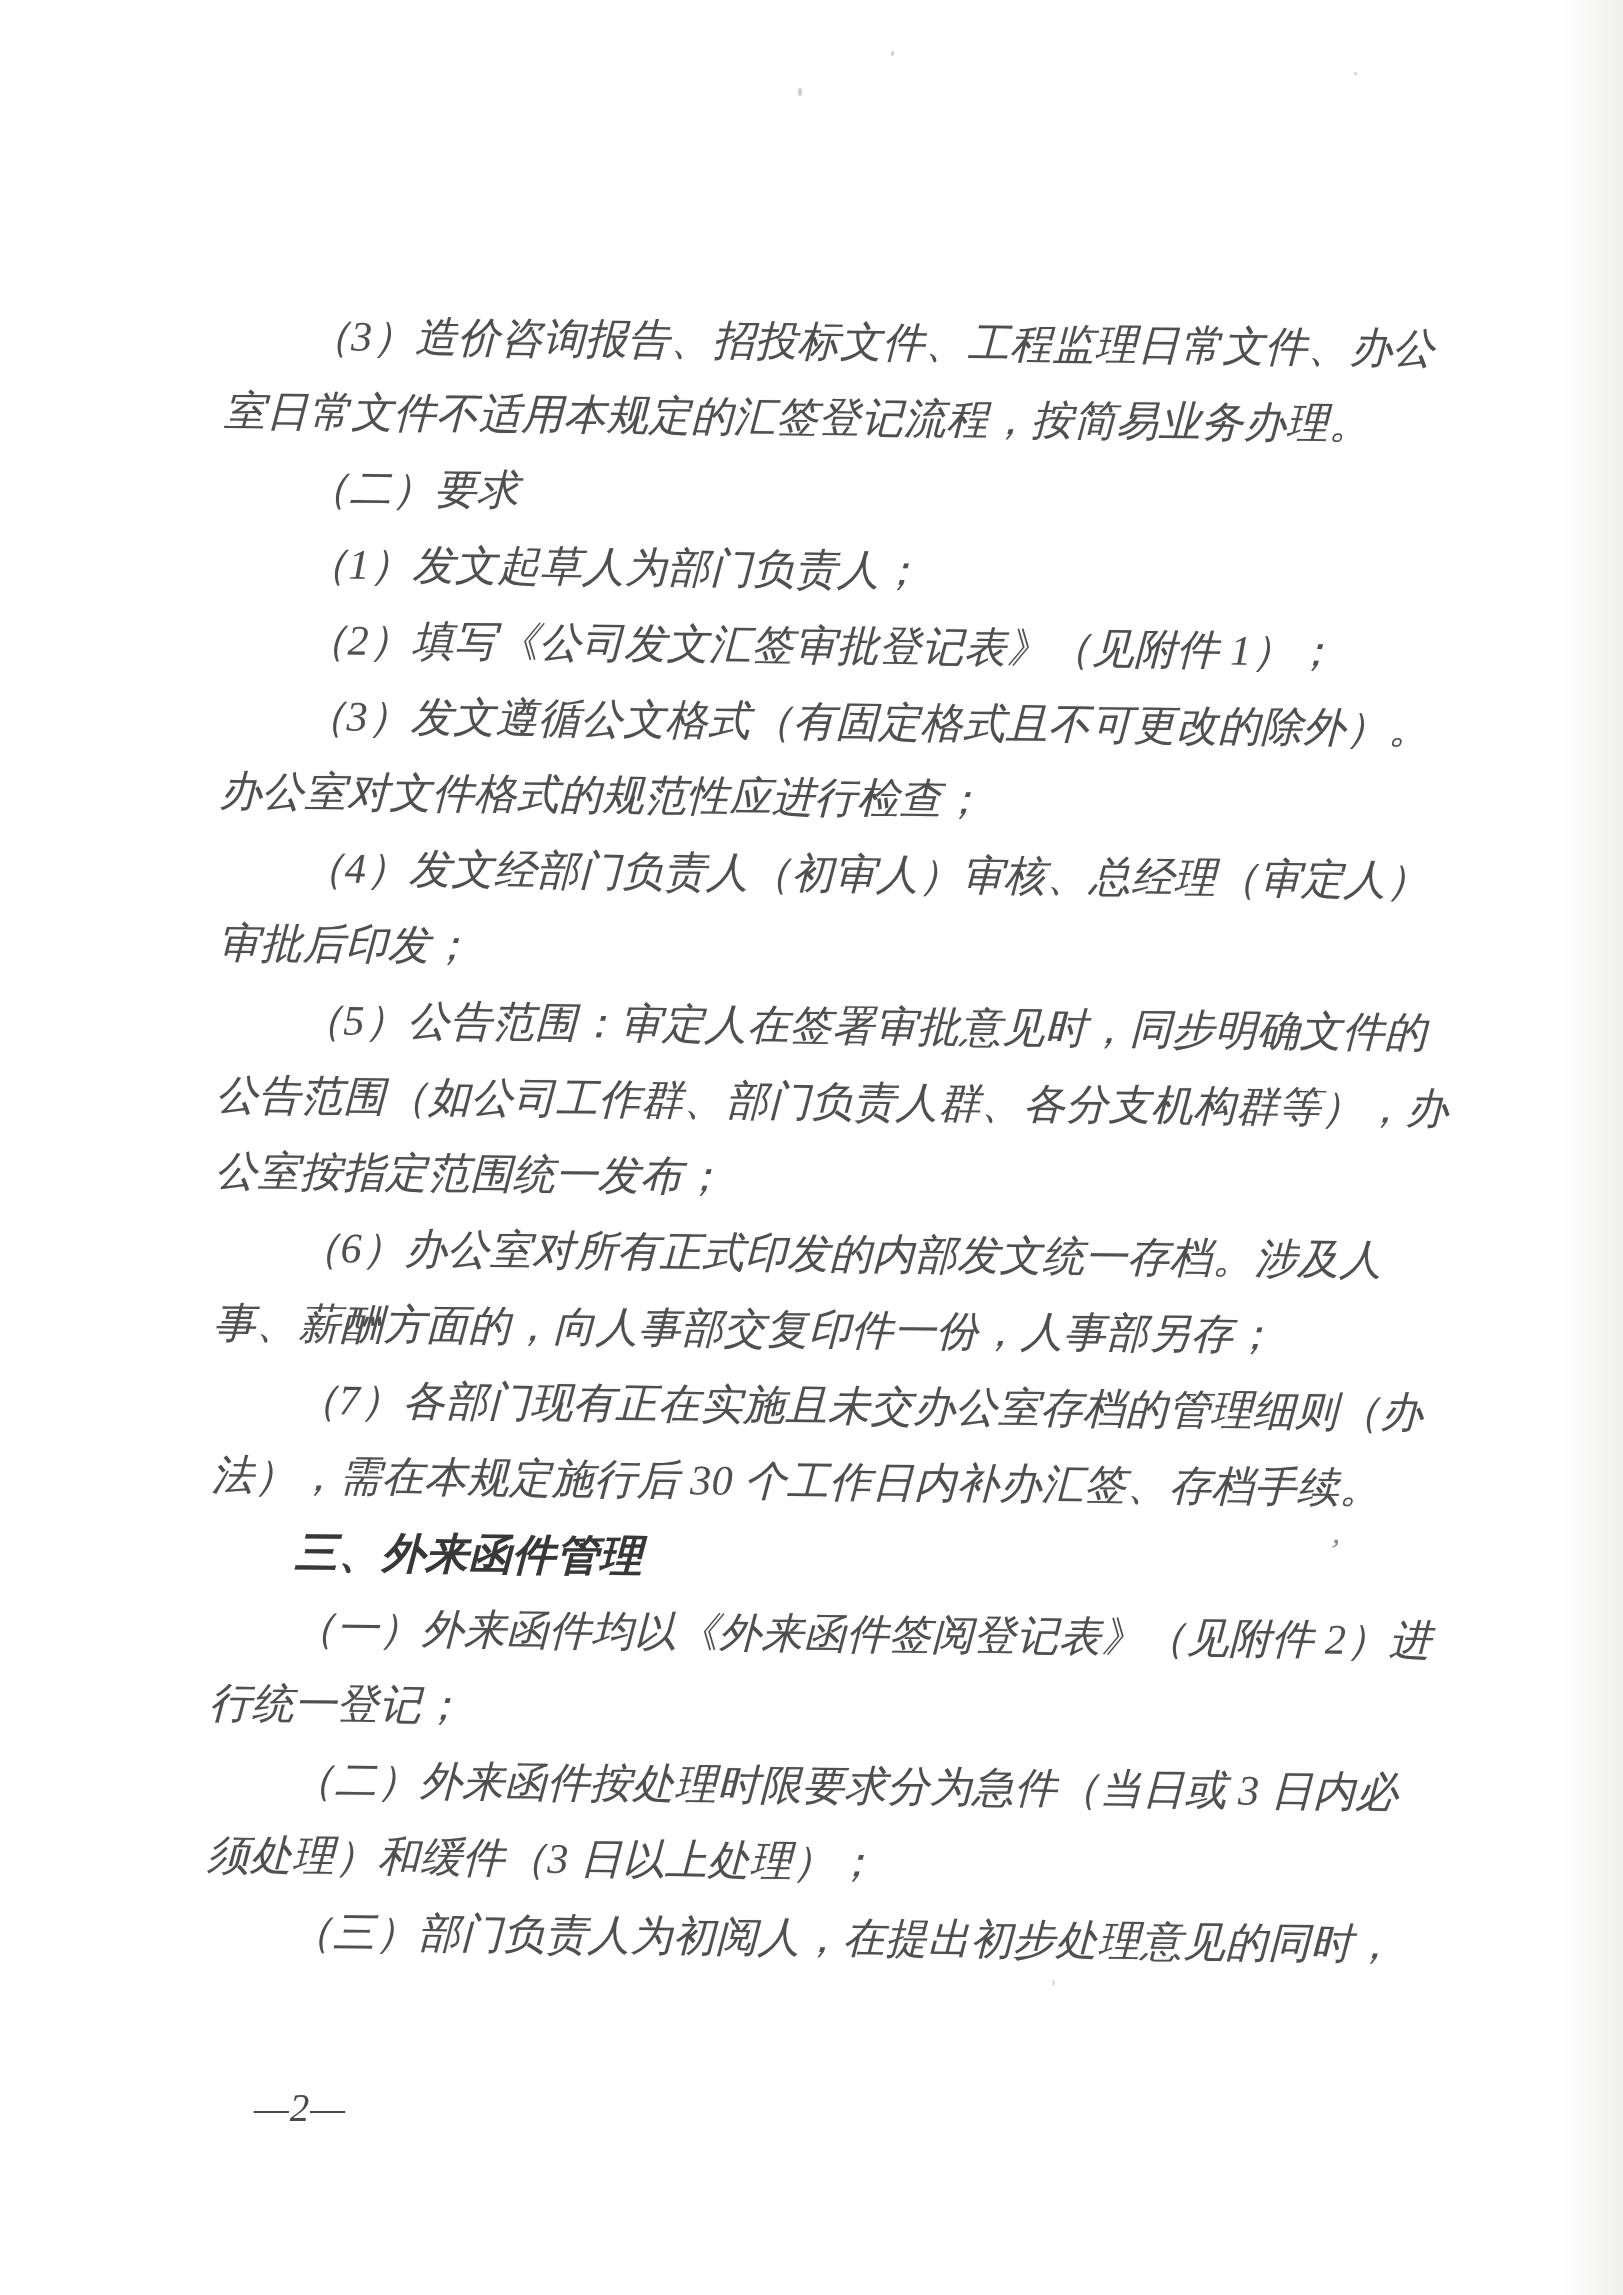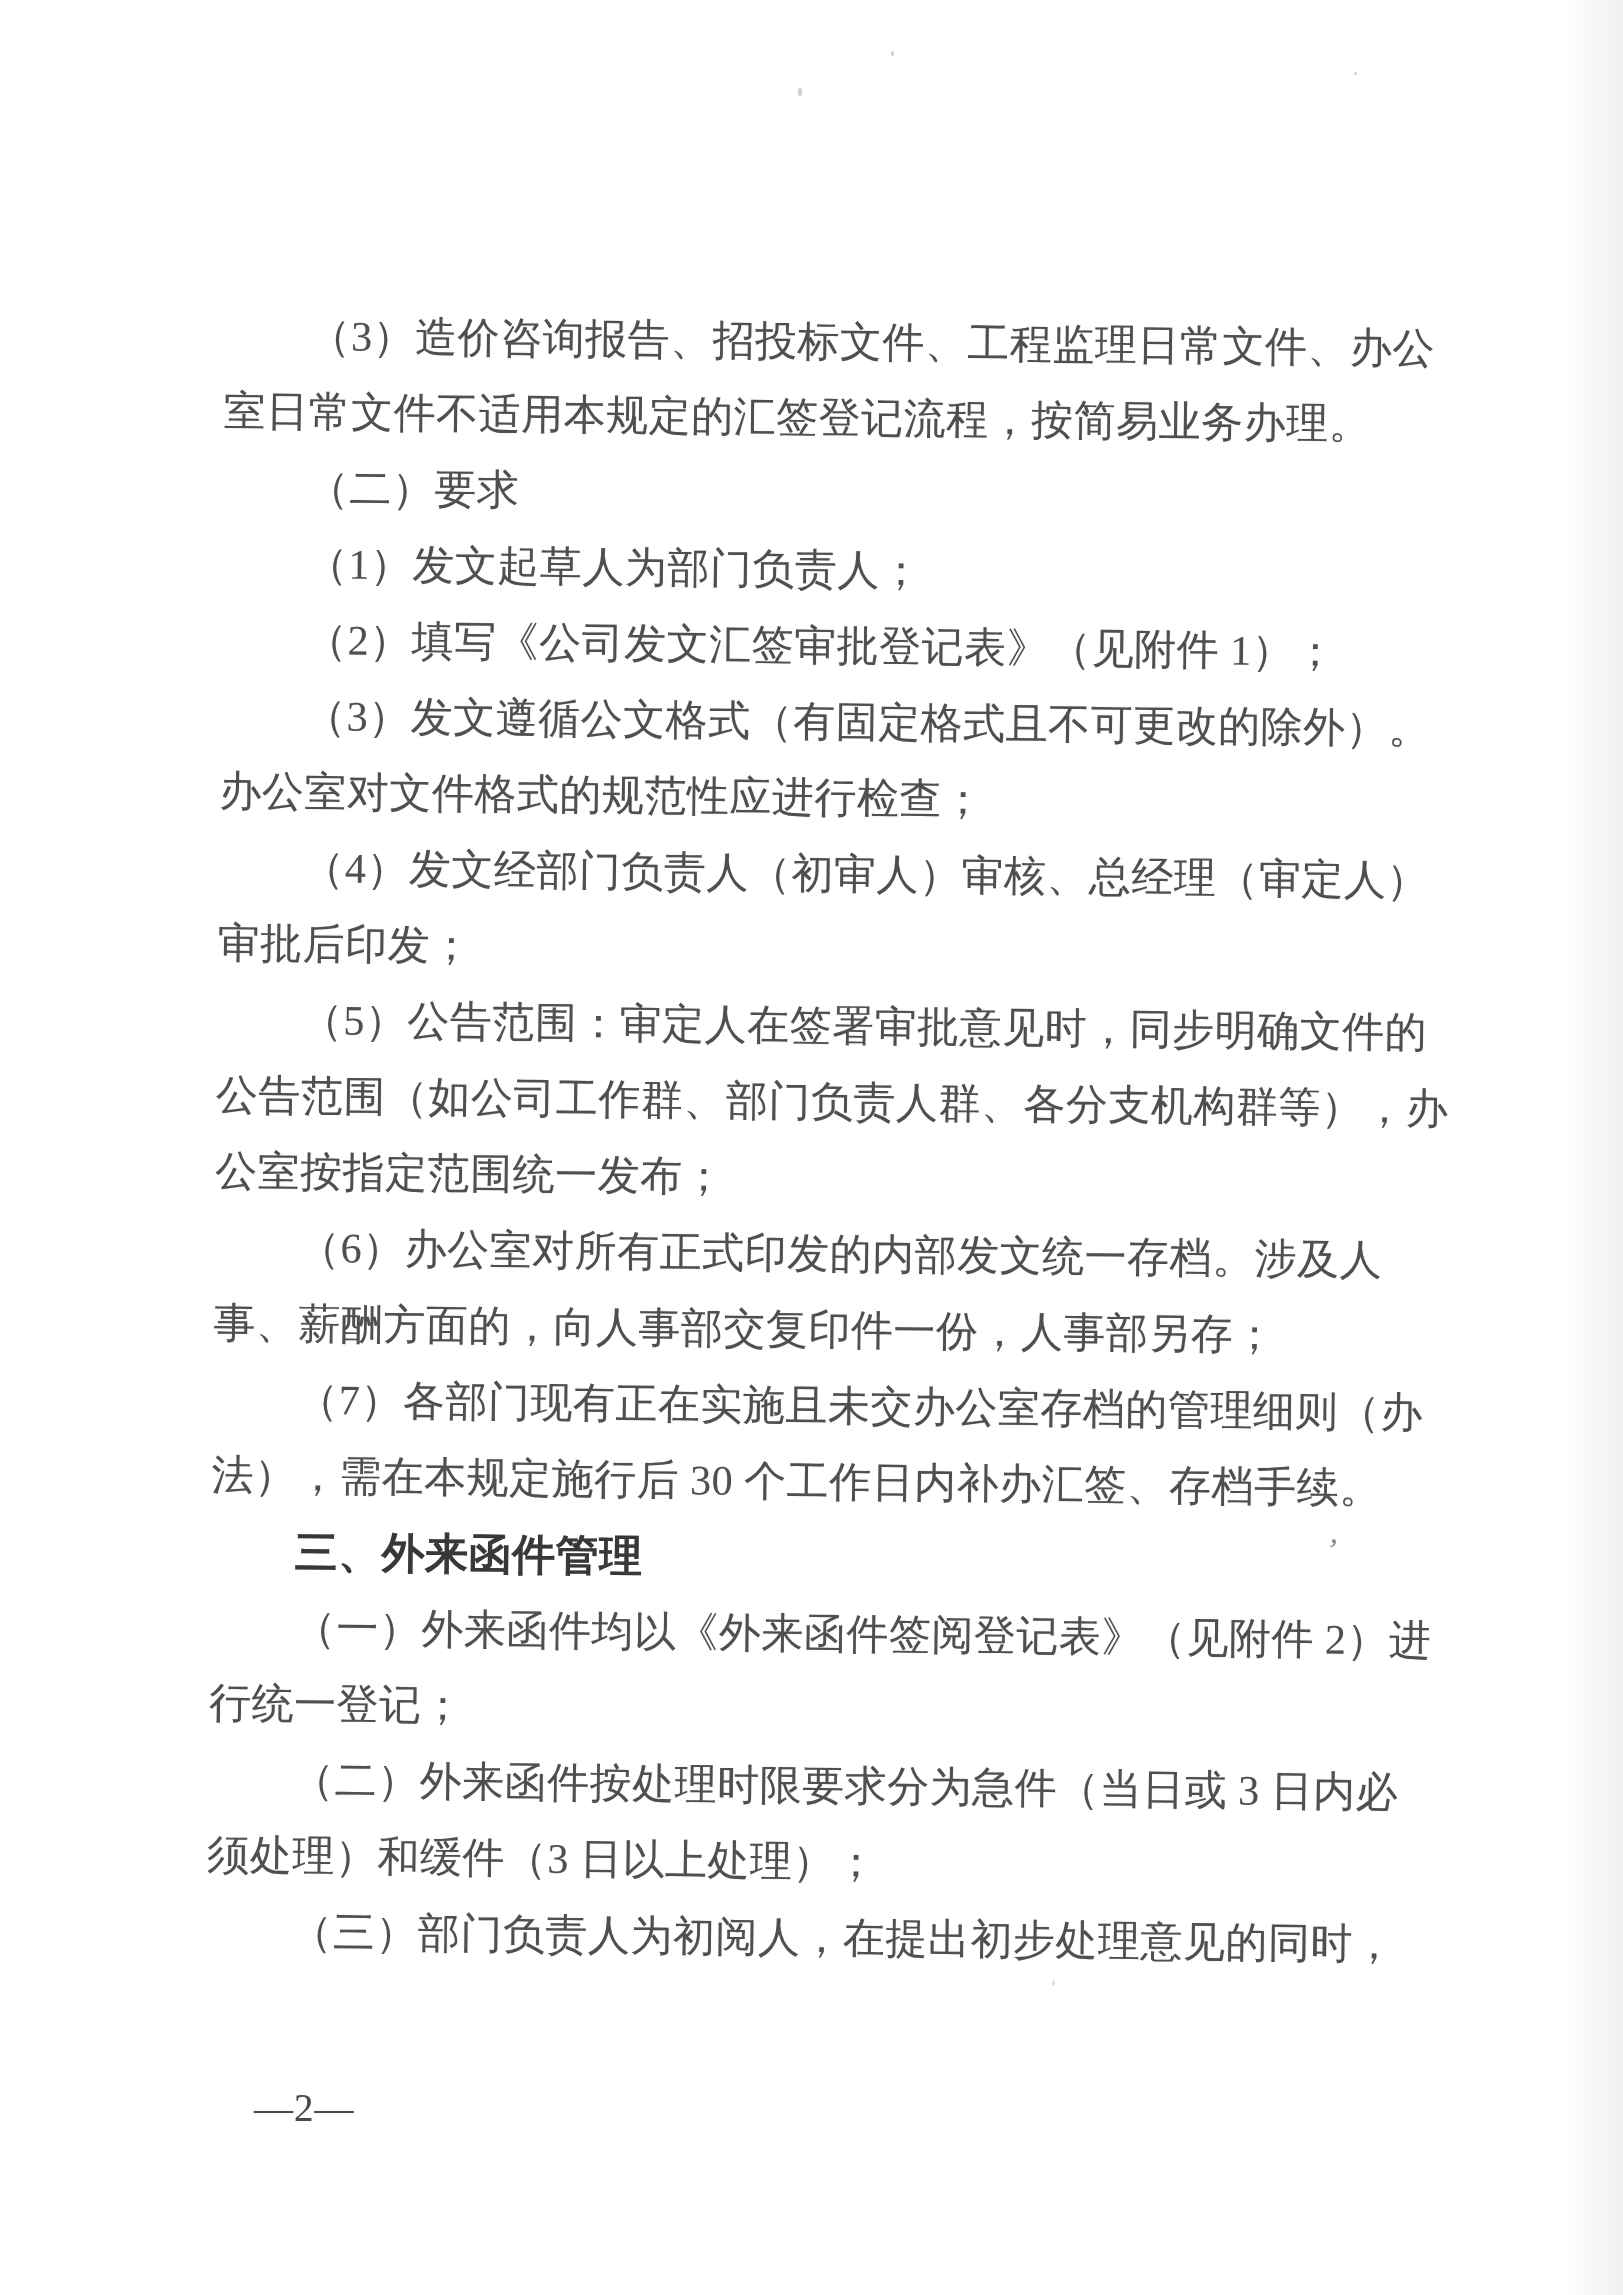--- a/index.html
+++ b/index.html
@@ -6,20 +6,21 @@
   body {
     width: 1623px; height: 2295px;
     background: #ffffff;
     position: relative;
     overflow: hidden;
     font-family: "Liberation Serif", serif;
   }
   .page {
     position: absolute; inset: 0;
     background: #ffffff;
+    font-style: italic;
   }
   
   .edge-band {
     position: absolute; top: 0; right: 0;
     width: 61px; height: 100%;
     background: linear-gradient(to right, rgba(190,190,184,0), rgba(185,185,178,0.22));
   }
   .text-block {
     position: absolute;
     left: 225px; top: 297px;

